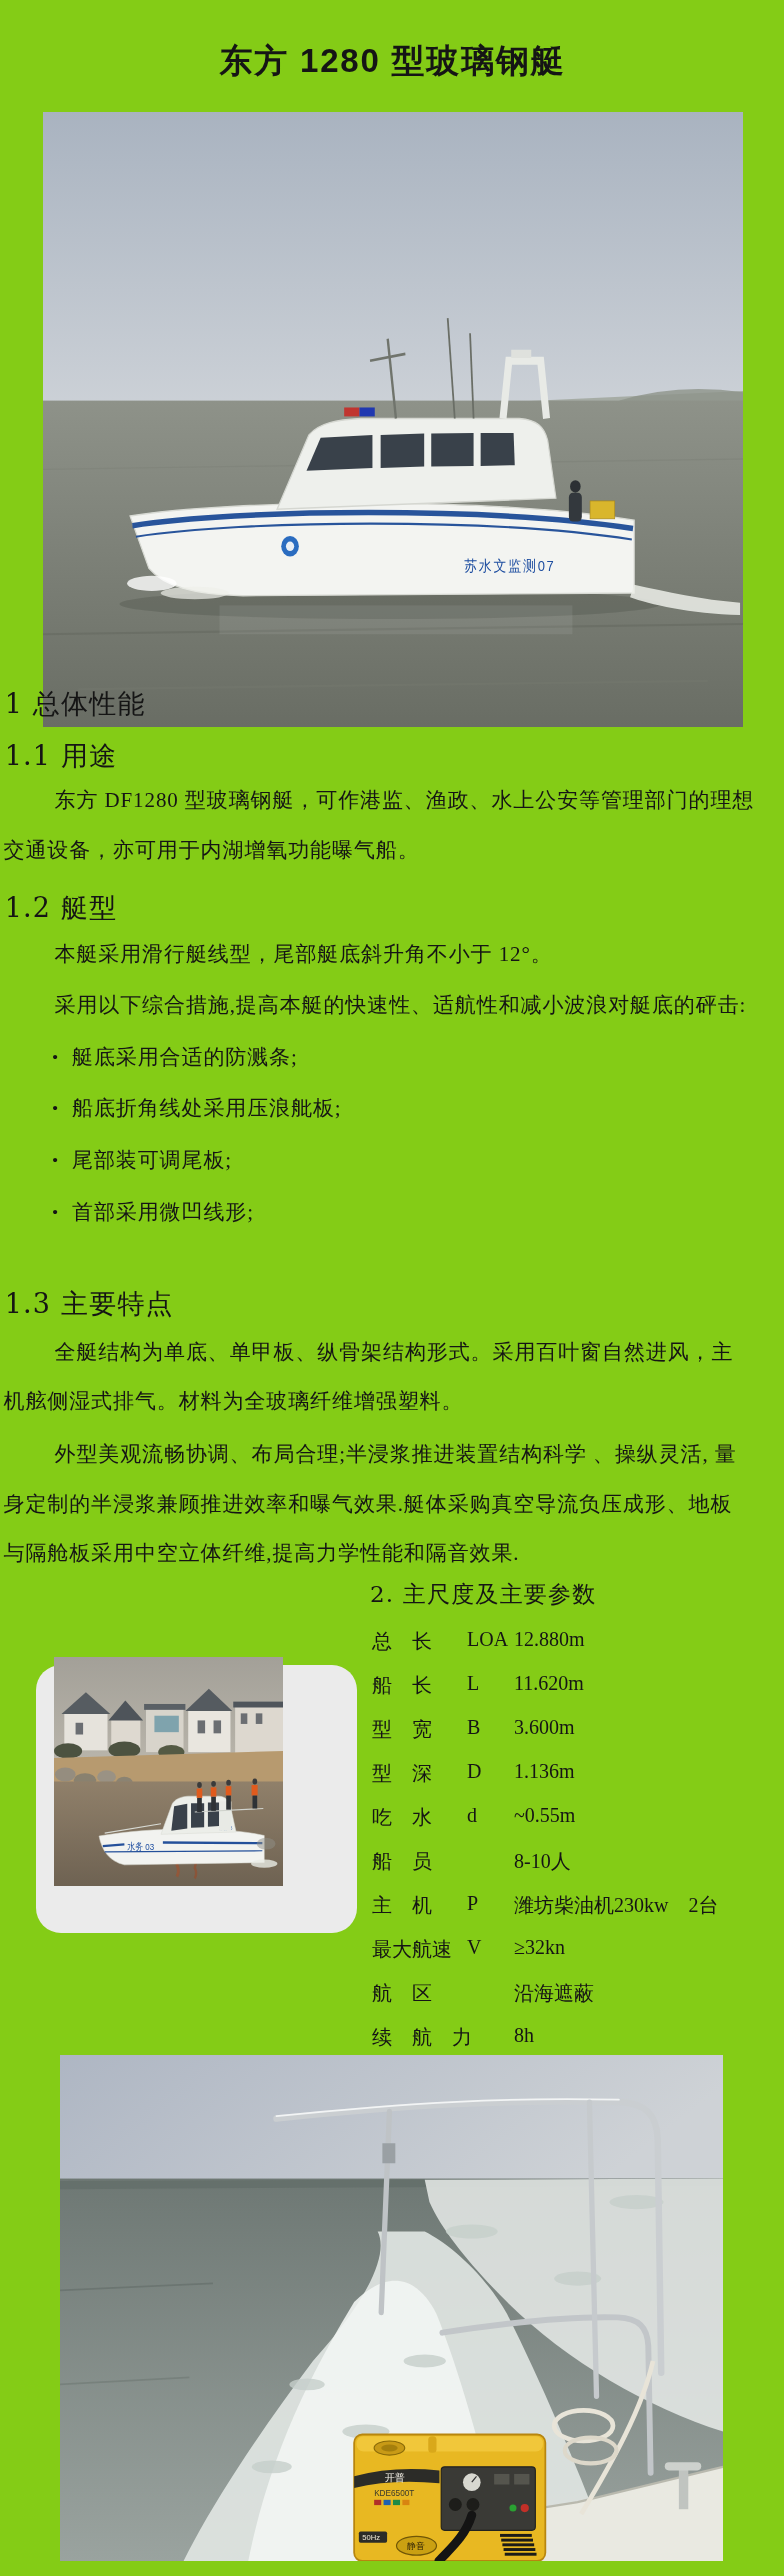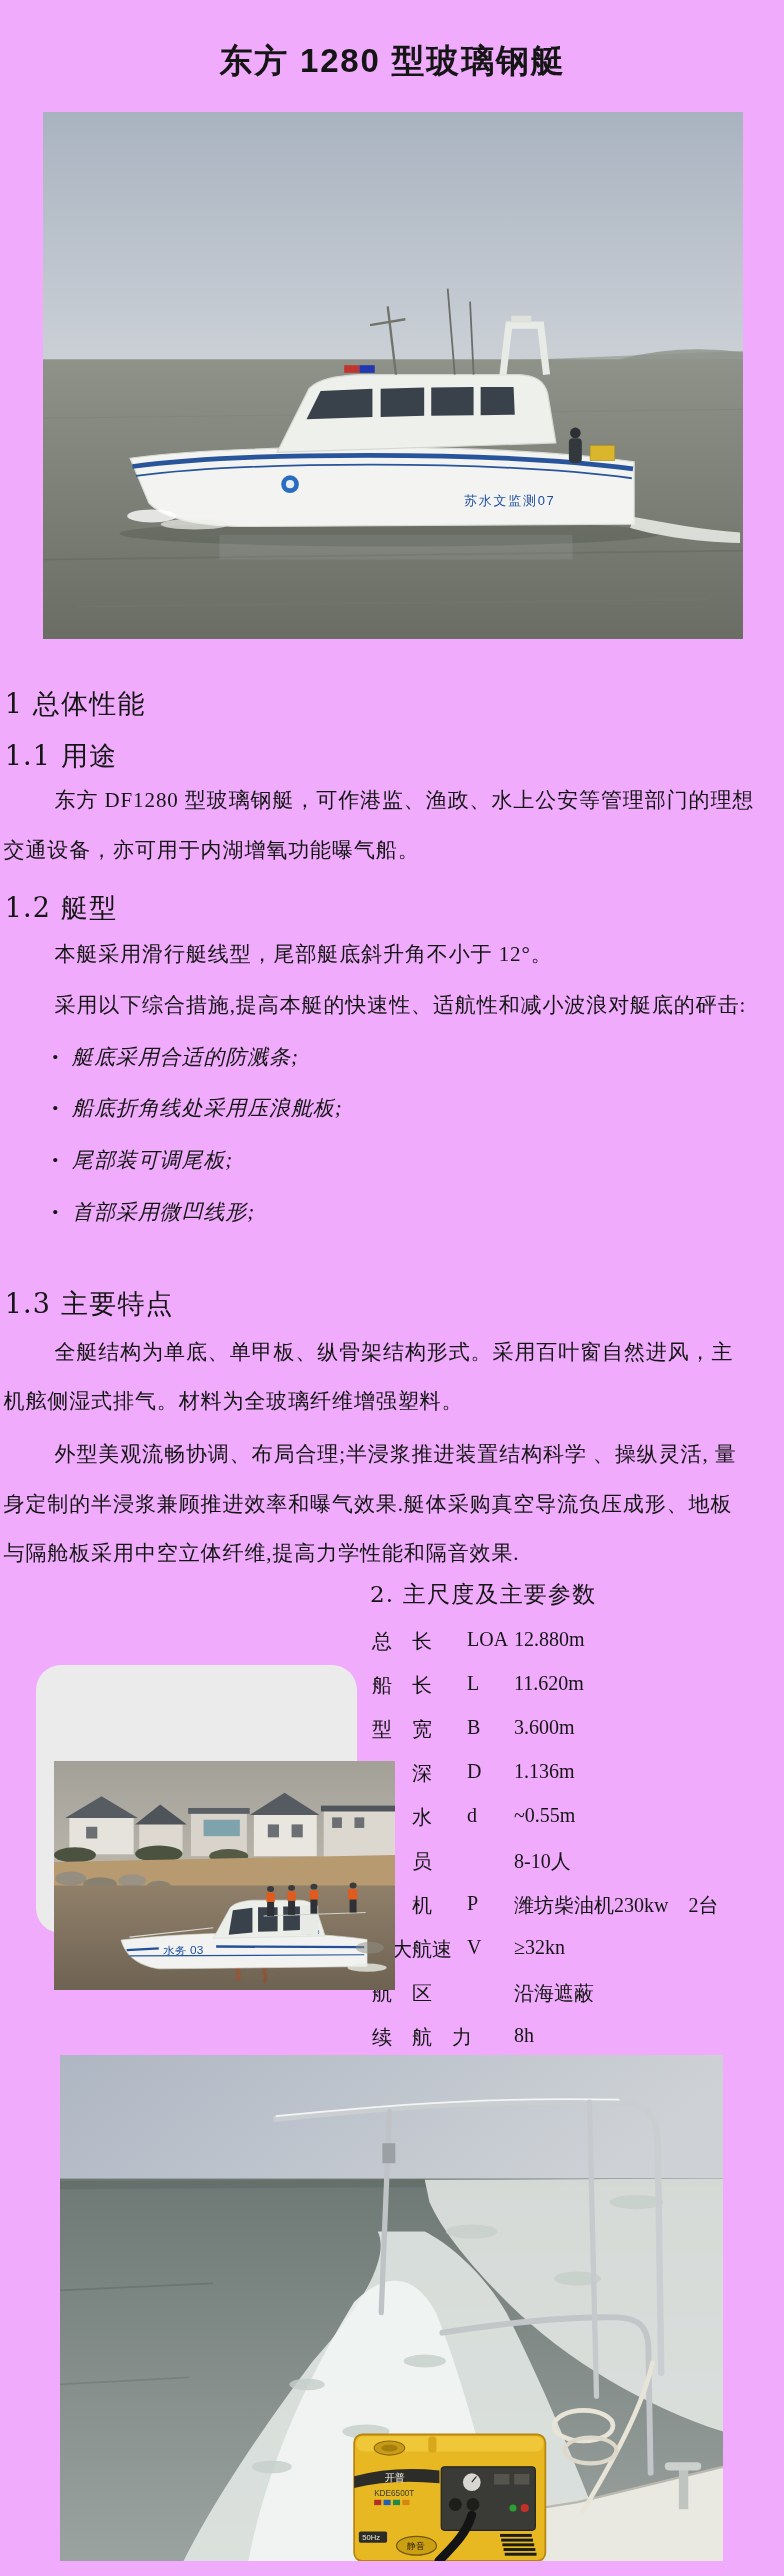--- a/index.html
+++ b/index.html
@@ -1,45 +1,45 @@
 <!DOCTYPE html>
 <html style="font-size:9.4px"><head>
 <meta charset="utf-8">
 <style>
   html,body{margin:0;padding:0;background:#ffffff;}
-  #page{position:relative;width:785px;height:2576px;background:#f0abfc;overflow:hidden;
+  #page{position:relative;width:785px;height:2576px;background:#84cc16;overflow:hidden;
         font-family:"Liberation Serif","DejaVu Serif",serif;color:#151515;}
   .title{position:absolute;top:39px;left:0;width:785px;text-align:center;
          font-family:"Liberation Sans","DejaVu Sans",sans-serif;
          font-weight:700;font-size:33px;letter-spacing:1.8px;}
   .photo{position:absolute;overflow:hidden;}
   .photo svg{display:block;width:100%;height:100%;}
   .kai{font-family:"DejaVu Serif","Liberation Serif",serif;font-size:27px;letter-spacing:1.2px;}
   .heading{position:absolute;left:4.7px;white-space:nowrap;}
   .bodyline{position:absolute;left:3.5px;width:779px;font-size:21px;letter-spacing:0.9px;white-space:nowrap;}
   .indent{padding-left:51px;}
-  .bullet{position:absolute;left:52px;font-size:21px;letter-spacing:0.9px;white-space:nowrap;font-style:italic;}
+  .bullet{position:absolute;left:52px;font-size:21px;letter-spacing:0.9px;white-space:nowrap;}
   .bullet .dot{display:inline-block;width:20px;font-size:17.7px;vertical-align:1.2px;}
   .spec-heading{position:absolute;left:370px;top:1579px;font-size:23px;}
   .spec-table{position:absolute;left:372px;top:1628px;width:365px;font-size:20px;}
   .spec-row{position:relative;height:44px;}
   .spec-label{position:absolute;left:0;white-space:pre;}
   .spec-symbol{position:absolute;left:95px;}
   .spec-value{position:absolute;left:142px;white-space:pre;text-align:center;}
   .mid-card{position:absolute;left:36px;top:1665px;width:321px;height:268px;
             background:#ebebeb;border-radius:25px;}
 </style>
 </head>
 <body>
 
 <div id="page">
 
   <div class="title">东方 1280 型玻璃钢艇</div>
 
-  <div class="photo" style="left:43px;top:112px;width:700px;height:527px;">
+  <div class="photo" style="left:43px;top:112px;width:700px;height:615px;">
     <svg viewBox="0 0 1190 895" preserveAspectRatio="none">
       <defs>
         <linearGradient id="skyM" x1="0" y1="0" x2="0" y2="1">
           <stop offset="0" stop-color="#a9b3c0"></stop>
             <stop offset="1" stop-color="#ccd1d7"></stop>
         </linearGradient>
         <linearGradient id="waterM" x1="0" y1="0" x2="0" y2="1">
           <stop offset="0" stop-color="#8e9289"></stop>
             <stop offset="1" stop-color="#696d64"></stop>
         </linearGradient>
@@ -155,21 +155,21 @@
       <span class="spec-value">沿海遮蔽</span>
     </div>
     <div class="spec-row">
       <span class="spec-label">续　航　力</span>
       <span class="spec-symbol"></span>
       <span class="spec-value">8h</span>
     </div>
   </div>
 
   <div class="mid-card"></div>
-  <div class="photo" style="left:54px;top:1761px;width:341px;height:229px;">
+  <div class="photo" style="left:54px;top:1657px;width:229px;height:229px;">
     <svg viewBox="0 0 488 390" preserveAspectRatio="none">
       <defs>
         <linearGradient id="skyS" x1="0" y1="0" x2="0" y2="1">
           <stop offset="0" stop-color="#a3a098"></stop>
             <stop offset="1" stop-color="#b8b4aa"></stop>
         </linearGradient>
         <linearGradient id="waterS" x1="0" y1="0" x2="0" y2="1">
           <stop offset="0" stop-color="#90806a"></stop>
             <stop offset="1" stop-color="#6e6252"></stop>
         </linearGradient>

